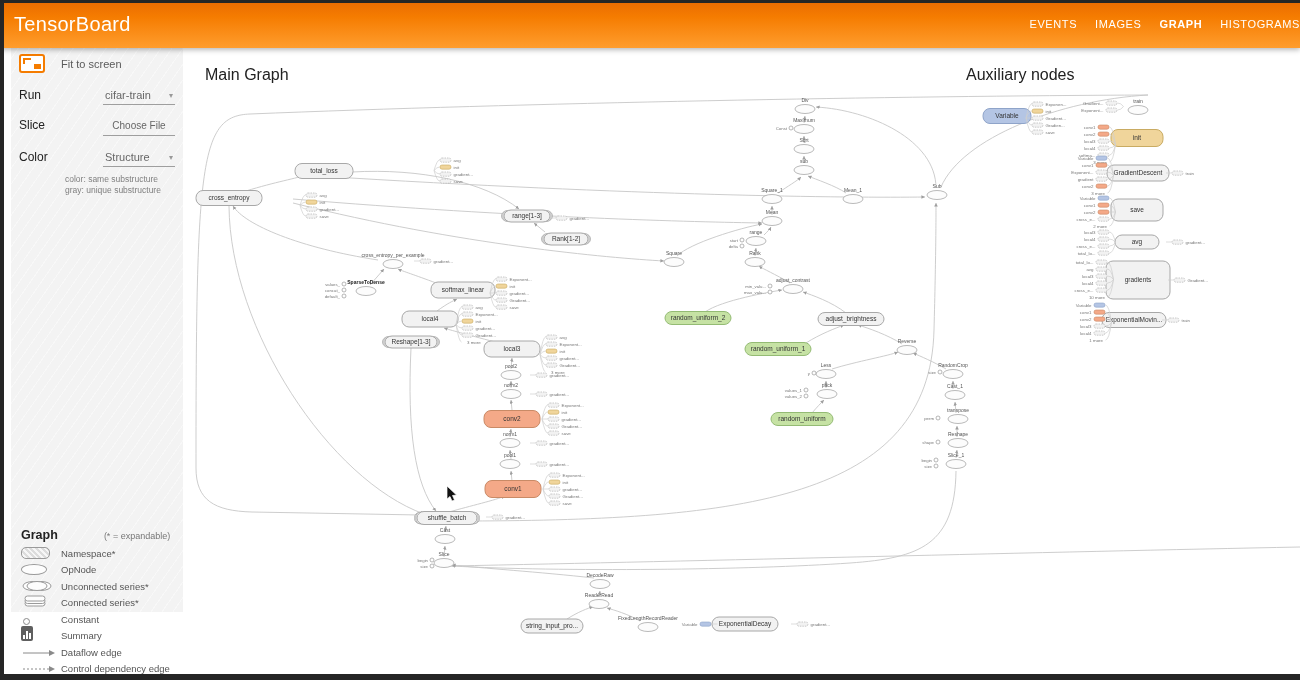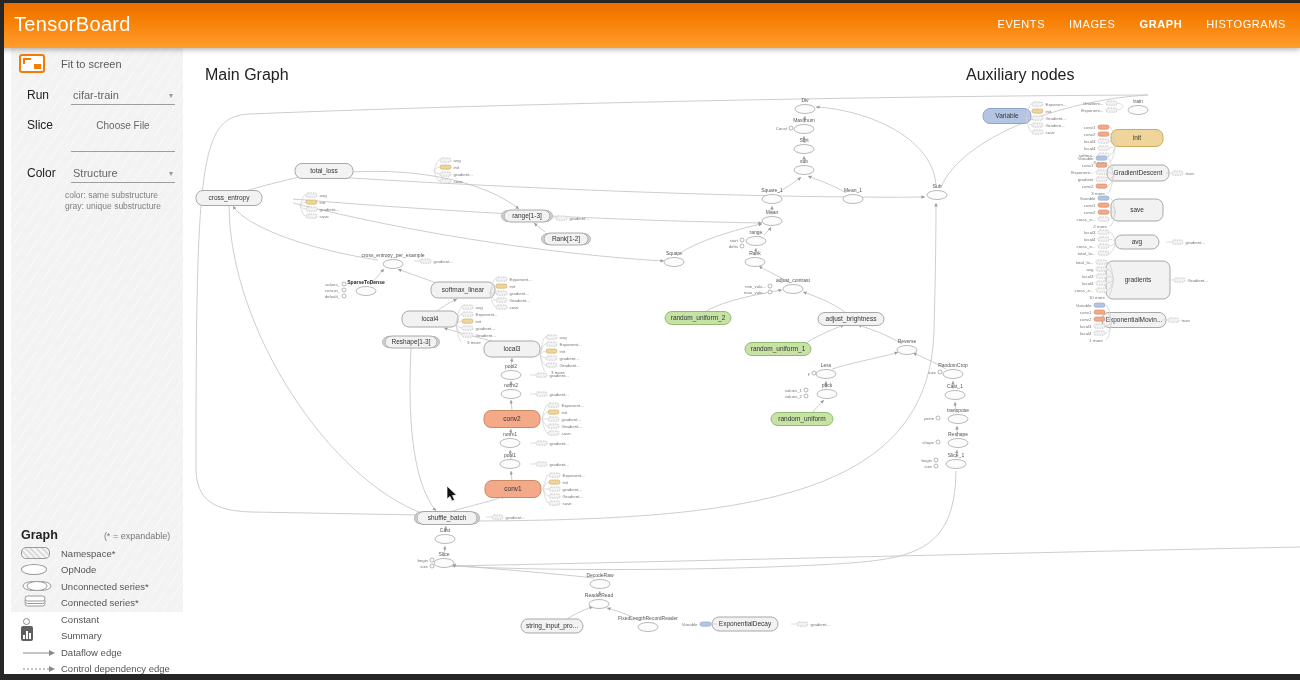--- a/index.html
+++ b/index.html
@@ -7,37 +7,37 @@
   
   .frame{position:absolute;background:#262626;z-index:50;}
   .frame.top{left:0;top:0;width:1300px;height:3px;}
   .frame.left{left:0;top:0;width:4px;height:680px;}
   .frame.bottom{left:0;top:674px;width:1300px;height:6px;}
   
   .header{position:absolute;left:0;top:0;width:1300px;height:48px;
     background:linear-gradient(180deg,#e96a02 0%,#f57c00 35%,#ff9d2e 100%);
     box-shadow:0 2px 5px rgba(0,0,0,.28);z-index:40;display:flex;align-items:center;}
   .header .title{color:#fff;font-size:20px;letter-spacing:.3px;margin-left:14px;font-weight:400;}
-  .nav{margin-left:auto;margin-right:14px;display:flex;gap:24px;}
+  .nav{margin-left:auto;display:flex;gap:18px;}
   .nav .item{color:#fff;font-size:11px;letter-spacing:.6px;font-weight:400;cursor:pointer;}
   .nav .item.active{font-weight:700;}
   
   .sidebar{position:absolute;left:11px;top:42px;width:172px;height:570px;background:#f3f3f3;
     background-image:repeating-linear-gradient(125deg,rgba(255,255,255,.45) 0 1px,rgba(0,0,0,0) 1px 9px);
     z-index:30;font-size:11px;color:#444;}
   .fitrow{display:flex;align-items:center;margin:12px 0 14px 8px;}
   .fiticon{width:22px;height:15px;border:2px solid #f57c00;border-radius:3px;position:relative;background:#fff;}
   .fiticon::after{content:"";position:absolute;right:2px;bottom:2px;width:7px;height:5px;background:#f57c00;}
   .fiticon::before{content:"";position:absolute;left:2px;top:2px;width:6px;height:4px;border-left:2px solid #f57c00;border-top:2px solid #f57c00;}
   .fitlabel{margin-left:16px;color:#5a5a5a;}
-  .ctlrow{display:flex;align-items:baseline;margin:0 8px 13px 16px;}
+  .ctlrow{display:flex;align-items:baseline;margin:0 8px 13px 8px;gap:40px;}
   .ctlrow .lab{width:44px;font-size:12px;color:#222;}
   .select{flex:1;border-bottom:1px solid #9e9e9e;color:#666;padding:2px 0 3px 2px;position:relative;cursor:pointer;}
   .select .caret{position:absolute;right:2px;top:4px;font-size:8px;color:#999;}
-  .choosefile{flex:1;border-bottom:1px solid #9e9e9e;color:#666;text-align:center;font-size:10px;padding:2px 0 20px 0;cursor:pointer;}
+  .choosefile{flex:1;border-bottom:1px solid #9e9e9e;color:#666;text-align:center;font-size:10px;padding:2px 0 4px 0;cursor:pointer;}
   .colornote{margin:-6px 0 0 54px;font-size:8.5px;color:#808080;line-height:1.35;}
   
   .legend{position:absolute;left:10px;top:486px;width:160px;}
   .legtitle{font-size:12.5px;color:#222;font-weight:700;display:inline-block;}
   .legnote{font-size:9px;color:#777;margin-left:10px;display:inline-block;padding-left:33px;}
   .legrow{display:flex;align-items:flex-end;height:15.5px;margin-top:1px;}
   .lshape{width:40px;display:flex;justify-content:flex-start;align-items:center;flex:none;}
   .llabel{font-size:9.5px;color:#555;}
   .sh-ns{width:27px;height:10px;border:1px solid #9a9a9a;border-radius:5px;
      background:repeating-linear-gradient(45deg,#dcdcdc 0 2px,#f6f6f6 2px 4px);}

